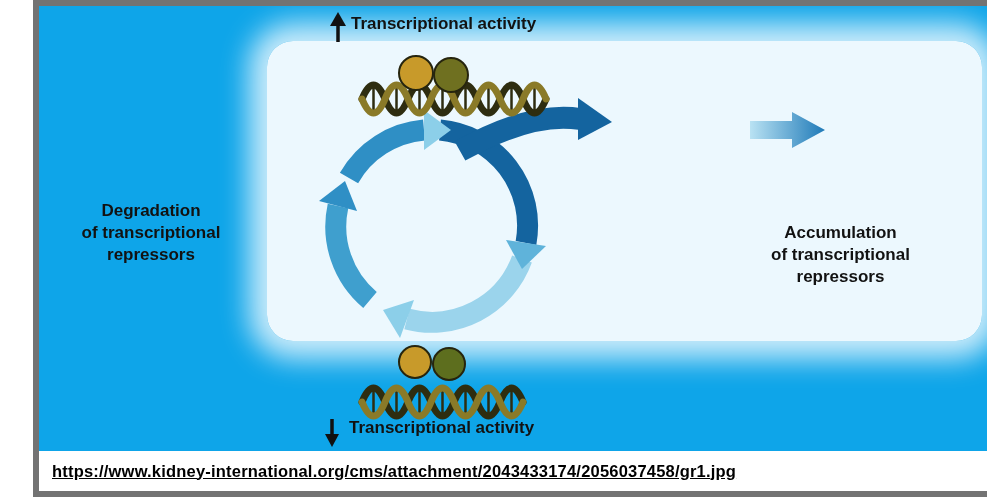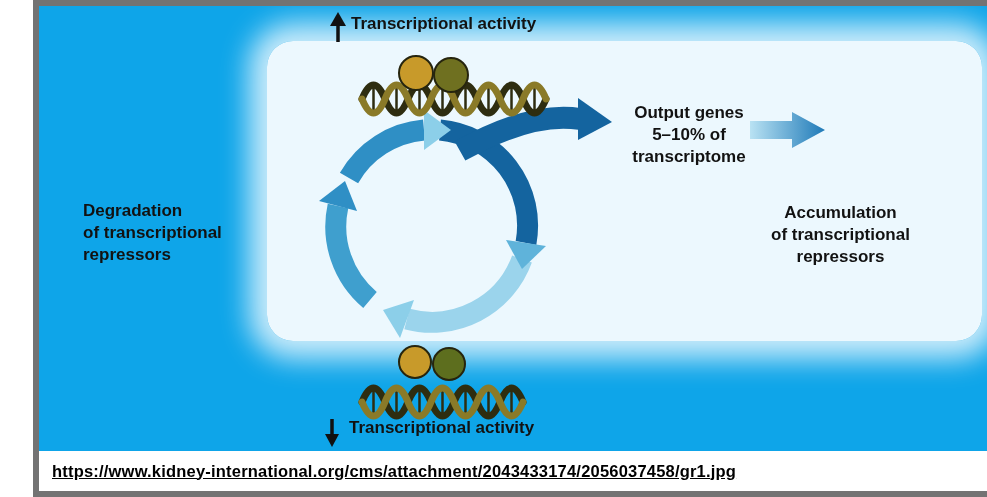--- a/index.html
+++ b/index.html
@@ -30,22 +30,22 @@
   svg.art .nuc { stroke:#26250e; stroke-width:2px; }
   .lbl {
     position:absolute; z-index:3;
     font-weight:bold; color:#121212;
     white-space:pre-line; line-height:1.28; font-size:17px;
   }
   .top-activity    { left:312px; top:7px; }
   .output          { left:566px; top:96px;  width:168px; text-align:center; }
   .functional      { left:790px; top:106px; width:140px; text-align:center; }
   .core            { left:318px; top:198px; width:150px; text-align:center; }
-  .degradation     { left:44px;  top:194px; width:180px; text-align:left; }
-  .accumulation    { left:704px; top:196px; width:195px; text-align:center; }
+  .degradation     { left:22px;  top:194px; width:180px; text-align:center; }
+  .accumulation    { left:704px; top:216px; width:195px; text-align:center; }
   .bottom-activity { left:310px; top:411px; }
   .footer {
     position:absolute; z-index:5; left:0; bottom:0;
     width:100%; height:40px; box-sizing:border-box;
     background:#ffffff;
     display:flex; align-items:center; padding-left:13px;
   }
   .footer span {
     font-weight:bold; font-size:16.5px; letter-spacing:0.2px;
     text-decoration:underline; color:#000000;
@@ -117,23 +117,20 @@
       <polygon points="291,20 307,20 299,6" fill="#111111"></polygon>
     </g>
     <g>
       <line x1="293" y1="413" x2="293" y2="430" stroke="#111111" stroke-width="3.5"></line>
       <polygon points="286,428 300,428 293,441" fill="#111111"></polygon>
     </g>
   </svg>
 
   <div class="lbl top-activity">Transcriptional activity</div>
 
-  <div class="lbl output">Output genes
-5–10% of
-transcriptome</div>
 
 
 
   <div class="lbl degradation">Degradation
 of transcriptional
 repressors</div>
 
   <div class="lbl accumulation">Accumulation
 of transcriptional
 repressors</div>

